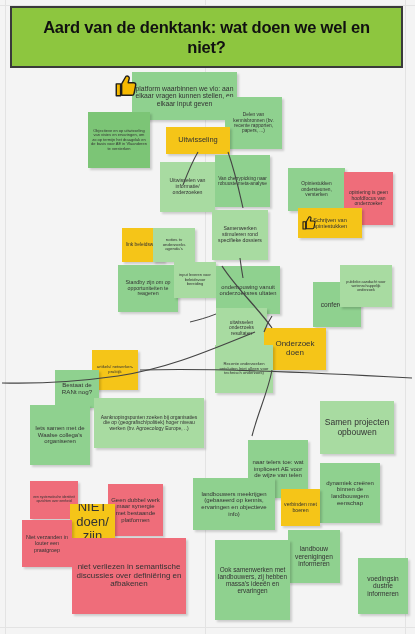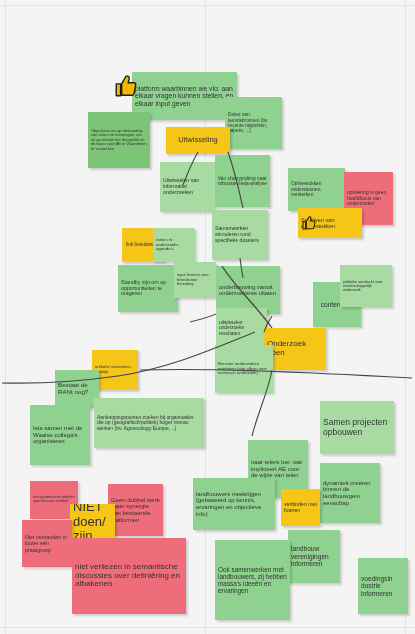--- a/index.html
+++ b/index.html
@@ -32,21 +32,21 @@
     line-height:20px;
     letter-spacing:-0.2px;
     padding:0 10px;
     z-index:50;
   }
 
   .note{
     position:absolute;
     box-sizing:border-box;
     display:flex;align-items:center;justify-content:center;
-    text-align:left;
+    text-align:center;
     color:#333;
     padding:3px 3px;
     box-shadow:1.5px 1.5px 2px rgba(0,0,0,0.16);
     overflow:hidden;
     line-height:1.12;
     word-break:break-word;
     hyphens:auto;
   }
   .green      {background:#8fd18f;}
   .green-dark {background:#7cc576;}
@@ -129,13 +129,14 @@
       <div class="note green" style="left: 288px; top: 530px; width: 52px; height: 53px; font-size: 6.6px;">landbouw verenigingen informeren</div>
       <div class="note green" style="left: 215px; top: 540px; width: 75px; height: 80px; font-size: 6.4px;">Ook samenwerken met landbouwers, zij hebben massa's ideeën en ervaringen</div>
       <div class="note green" style="left: 358px; top: 558px; width: 50px; height: 56px; font-size: 6.6px;">voedingsin dustrie informeren</div>
       <div class="note pink" style="left: 30px; top: 481px; width: 48px; height: 38px; font-size: 3.4px;">een systematische identiteit opzichten over eenheid</div>
       <div class="note pink" style="left: 108px; top: 484px; width: 55px; height: 52px; font-size: 6px;">Geen dubbel werk maar synergie met bestaande platformen</div>
       <div class="note yellow" style="left: 70px; top: 504px; width: 45px; height: 36px; font-size: 13px;">NIET doen/zijn</div>
       <div class="note pink" style="left: 22px; top: 520px; width: 50px; height: 47px; font-size: 5.4px;">Niet verzanden in louter een praatgroep</div>
       <div class="note pink" style="left: 72px; top: 538px; width: 114px; height: 76px; font-size: 8px;">niet verliezen in semantische discussies over definiëring en afbakenen</div>
     </div>
 
+  <div class="title-bar">Aard van de denktank: wat doen we wel en niet?</div>
 </div>
 
 </body></html>

